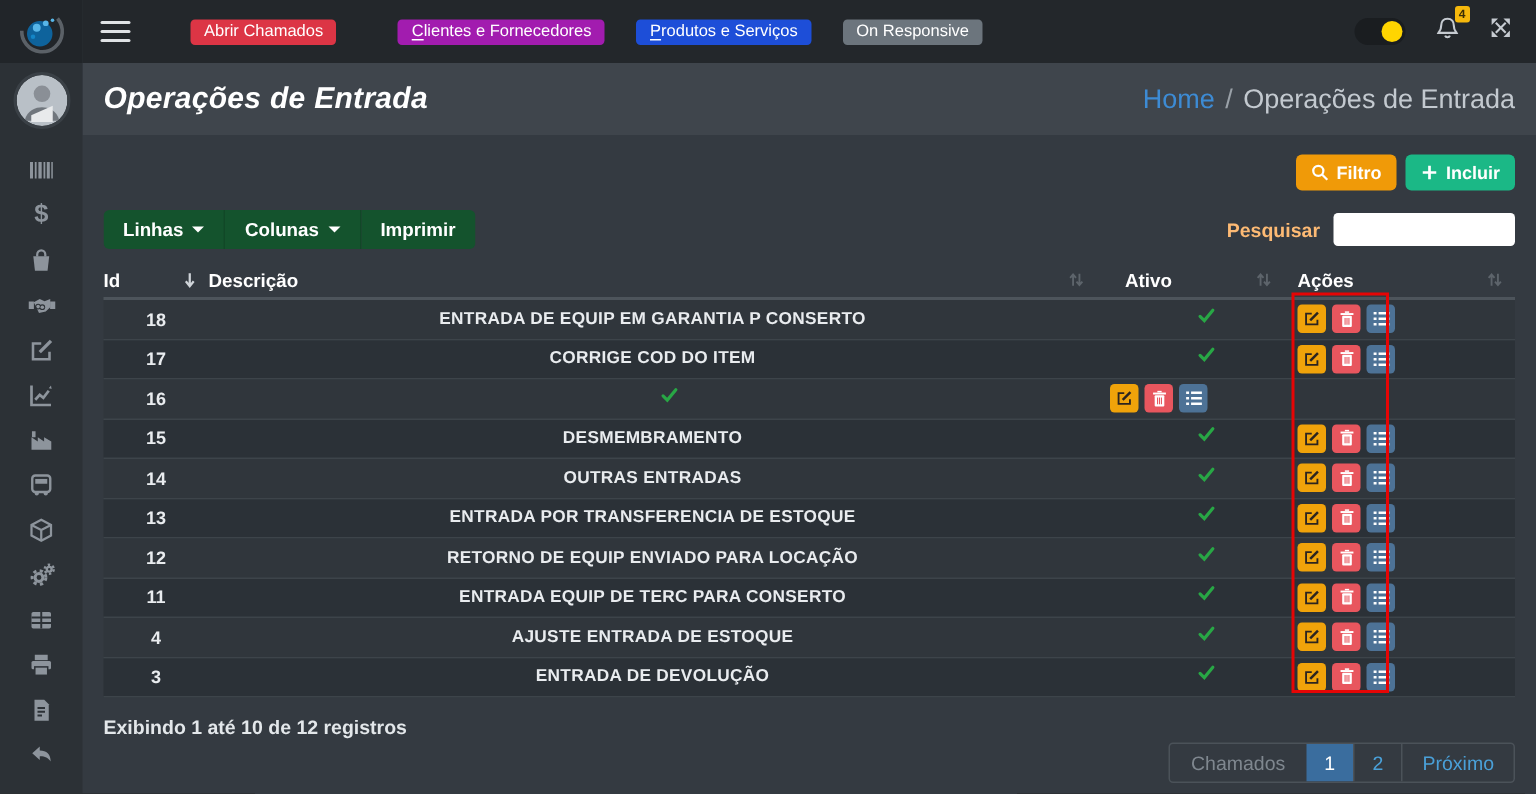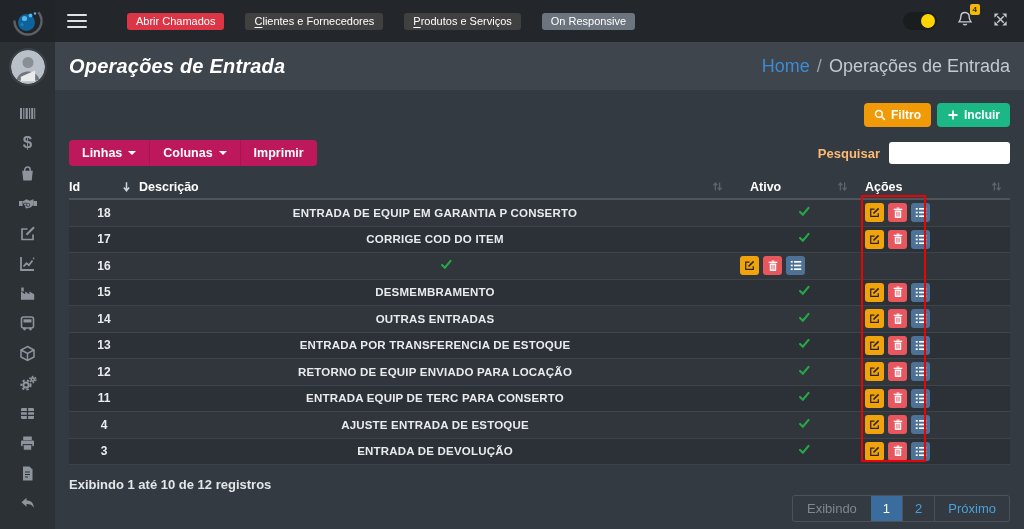--- a/index.html
+++ b/index.html
@@ -38,21 +38,21 @@
 
   
   .content { position:absolute; left:55px; right:0; top:90px; bottom:0; background:#343a41; padding:0 14px; }
   .actions-row { padding-top:13px; display:flex; justify-content:flex-end; gap:6px; }
   .btn { display:inline-flex; align-items:center; gap:5px; border:none; border-radius:4px; font-size:12px; font-weight:bold; color:#fff; padding:5px 10px; cursor:pointer; font-family:inherit; }
   .btn-filtro { background:#f09a08; }
   .btn-incluir { background:#1bb886; }
 
   .controls-row { margin-top:13px; display:flex; align-items:center; }
   .btn-group { display:flex; border-radius:4px; overflow:hidden; }
-  .btn-gray { background:#be185d; color:#fff; border:none; font-size:12.5px; font-weight:bold; padding:6px 13px; cursor:pointer; display:inline-flex; align-items:center; gap:6px; border-right:1px solid rgba(0,0,0,0.12); font-family:inherit; }
+  .btn-gray { background:#14532d; color:#fff; border:none; font-size:12.5px; font-weight:bold; padding:6px 13px; cursor:pointer; display:inline-flex; align-items:center; gap:6px; border-right:1px solid rgba(0,0,0,0.12); font-family:inherit; }
   .btn-gray:last-child { border-right:none; }
   .caret { width:0; height:0; border-left:4px solid transparent; border-right:4px solid transparent; border-top:4px solid #fff; display:inline-block; }
   .search-wrap { margin-left:auto; display:flex; align-items:center; gap:9px; }
   .search-label { font-size:13px; font-weight:bold; color:#fdba74; }
   .search-input { width:121px; height:22px; border:none; border-radius:3px; background:#fff; padding:0 6px; font-size:12px; font-family:inherit; }
 
   
   .table { margin-top:9px; }
   .thead, .trow { display:grid; grid-template-columns:70px 592px 125px 1fr; align-items:center; }
   .thead { height:25px; border-bottom:2px solid #4d545b; }
@@ -207,22 +207,22 @@
   </div>
 
   <div class="topbar">
     <div class="hamburger">
         <div></div>
         <div></div>
         <div></div>
       </div>
     <div class="topbar-badges">
         <span class="badge" style="background: rgb(220, 53, 69);"><span class="badge-label">Abrir Chamados</span></span>
-        <span class="badge" style="background: #404040;"><span class="badge-label"><u>C</u>lientes e Fornecedores</span></span>
-        <span class="badge" style="background: #404040;"><span class="badge-label"><u>P</u>rodutos e Serviços</span></span>
+        <span class="badge" style="background: #a21caf; margin-left: 20px;"><span class="badge-label"><u>C</u>lientes e Fornecedores</span></span>
+        <span class="badge" style="background: #1d4ed8;"><span class="badge-label"><u>P</u>rodutos e Serviços</span></span>
         <span class="badge" style="background: rgb(108, 117, 125);"><span class="badge-label">On Responsive</span></span>
       </div>
     <div class="topbar-right">
       <div class="toggle">
           <div class="toggle-knob"></div>
         </div>
       <div class="bell-wrap">
         <svg width="16" height="16" viewBox="0 0 16 16">
           <path d="M8 1.5c-2.8 0-4.2 2-4.2 4.5 0 3-1.3 4-1.8 4.9h12c-.5-.9-1.8-1.9-1.8-4.9 0-2.5-1.4-4.5-4.2-4.5z" fill="none" stroke="#c6cbd1" stroke-width="1.4"></path>
           <path d="M6.4 12.7a1.7 1.7 0 003.2 0" fill="none" stroke="#c6cbd1" stroke-width="1.4"></path>
@@ -692,21 +692,21 @@
                 </svg>
       </button>
     </div>
   </div>
         </div>
     </div>
 
     <div class="records-info">Exibindo 1 até 10 de 12 registros</div>
 
     <div class="pagination">
-      <div class="page-cell prev">Exibindo</div>
+      <div class="page-cell prev">Chamados</div>
       <div style="display:flex">
           <div class="page-cell active">1</div>
           <div class="page-cell">2</div>
         </div>
       <div class="page-cell next">Próximo</div>
     </div>
 
   </div>
 
   <div class="annotation"></div>

